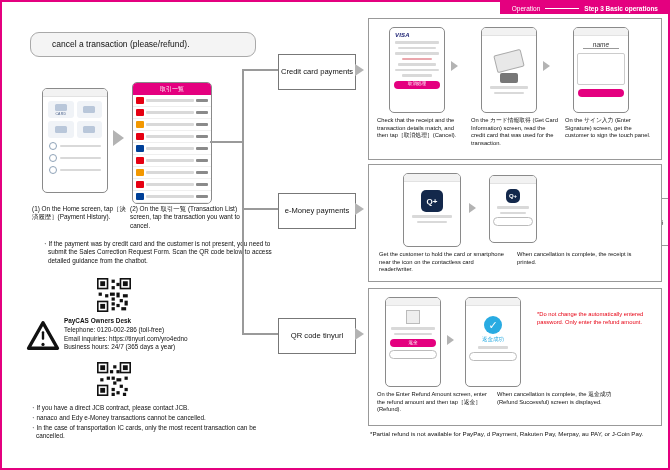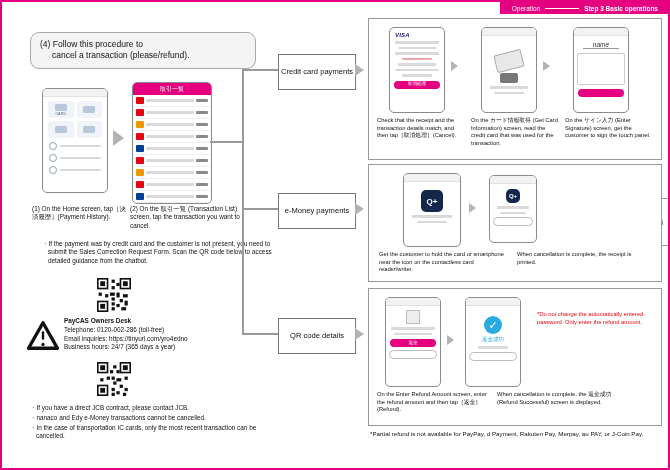--- a/index.html
+++ b/index.html
@@ -99,21 +99,20 @@
     <span class="header-step">Step 3 Basic operations</span>
   </div>
 
   <div class="page-tab">
     <span class="tick"></span>
     <span>5</span>
     <span class="tick"></span>
   </div>
 
   <div class="title-box">
-    <div>(4) Follow this procedure to</div>
     <div class="l2">cancel a transaction (please/refund).</div>
   </div>
 
   <div class="phone" style="left:40px;top:86px;width:64px;height:103px">
     <div class="ph-head"></div>
     <div class="p1-grid">
       <div class="tile">
         <span class="g"></span>
         <span class="tl">CARD</span>
       </div>
@@ -282,21 +281,21 @@
   <div class="note" style="left:28px;top:422px;width:248px">・In the case of transportation IC cards, only the most recent transaction can be cancelled.</div>
 
   <div class="cline" style="left:208px;top:139px;width:33px;height:1.5px"></div>
   <div class="cline" style="left:240px;top:67px;width:1.5px;height:266px"></div>
   <div class="cline" style="left:240px;top:67px;width:36px;height:1.5px"></div>
   <div class="cline" style="left:240px;top:206px;width:36px;height:1.5px"></div>
   <div class="cline" style="left:240px;top:331px;width:36px;height:1.5px"></div>
 
   <div class="branch-box" style="left:276px;top:191px">e-Money payments</div>
   <div class="branch-box" style="left:276px;top:52px">Credit card payments</div>
-  <div class="branch-box" style="left:276px;top:316px">QR code details</div>
+  <div class="branch-box" style="left:276px;top:316px">QR code tinyurl</div>
 
   <div class="arr-m" style="left:353px;top:62px"></div>
   <div class="arr-m" style="left:353px;top:201px"></div>
   <div class="arr-m" style="left:353px;top:326px"></div>
 
   <div class="panel" style="left:366px;top:16px;width:292px;height:140px">
 
     <div class="phone" style="left:20px;top:8px;width:54px;height:84px">
       <div class="visa">VISA</div>
       <div class="line w80"></div>

